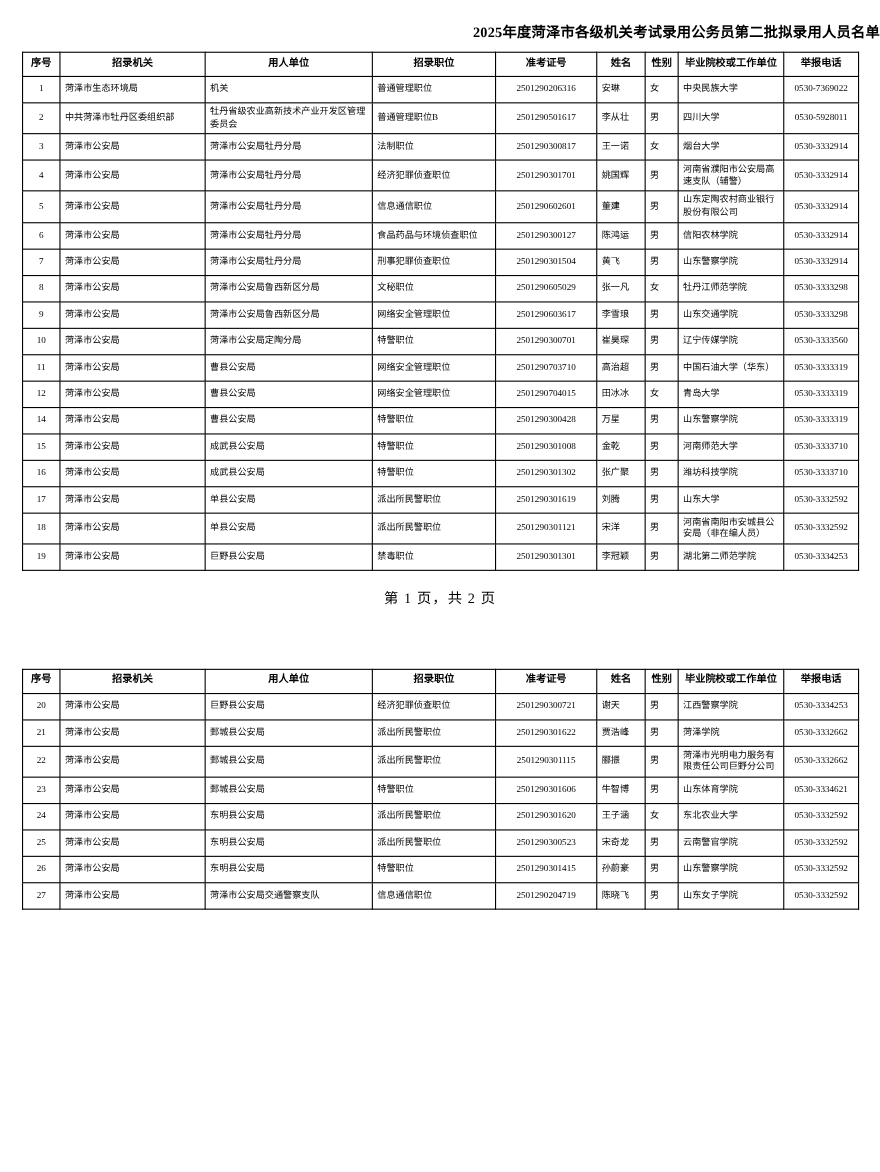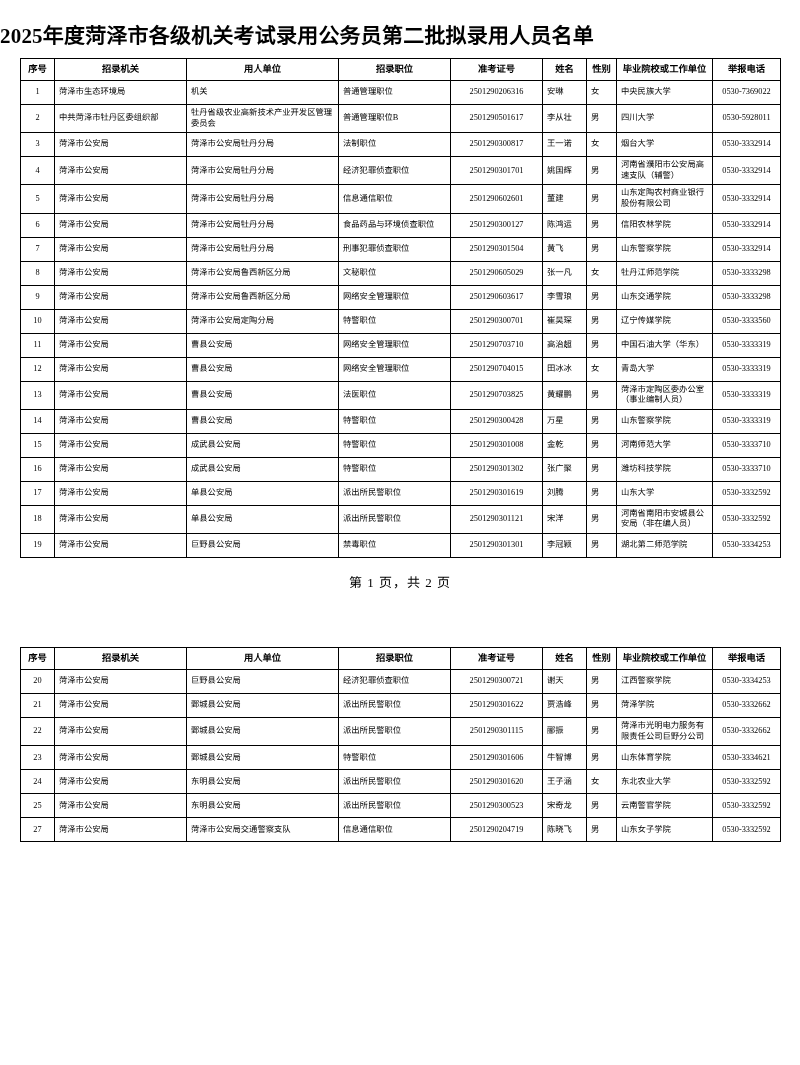--- a/index.html
+++ b/index.html
@@ -16,22 +16,22 @@
     color: #000000;
     position: relative;
     overflow: hidden;
   }
   .page-sheet {
     width: 800px;
     padding: 0;
   }
   
   .doc-title {
-    text-align: left;
-    font-size: 21px;
+    text-align: right;
+    font-size: 13px;
     font-weight: bold;
     letter-spacing: 0.2px;
     padding-top: 19px;
     padding-bottom: 9px;
     font-family: "Liberation Serif", "DejaVu Serif", serif;
     white-space: nowrap;
   }
   
   .table-wrap {
     padding: 0 20px;
@@ -237,31 +237,20 @@
           </tr>
           <tr>
             <td class="c-idx">12</td>
             <td class="c-org">菏泽市公安局</td>
             <td class="c-unit">曹县公安局</td>
             <td class="c-pos">网络安全管理职位</td>
             <td class="c-exam">2501290704015</td>
             <td class="c-name">田冰冰</td>
             <td class="c-sex">女</td>
             <td class="c-school">青岛大学</td>
-            <td class="c-tel">0530-3333319</td>
-          </tr>
-          <tr>
-            <td class="c-idx">13</td>
-            <td class="c-org">菏泽市公安局</td>
-            <td class="c-unit">曹县公安局</td>
-            <td class="c-pos">法医职位</td>
-            <td class="c-exam">2501290703825</td>
-            <td class="c-name">黄耀鹏</td>
-            <td class="c-sex">男</td>
-            <td class="c-school">菏泽市定陶区委办公室（事业编制人员）</td>
             <td class="c-tel">0530-3333319</td>
           </tr>
           <tr>
             <td class="c-idx">14</td>
             <td class="c-org">菏泽市公安局</td>
             <td class="c-unit">曹县公安局</td>
             <td class="c-pos">特警职位</td>
             <td class="c-exam">2501290300428</td>
             <td class="c-name">万星</td>
             <td class="c-sex">男</td>
@@ -410,20 +399,31 @@
             <td class="c-org">菏泽市公安局</td>
             <td class="c-unit">东明县公安局</td>
             <td class="c-pos">派出所民警职位</td>
             <td class="c-exam">2501290300523</td>
             <td class="c-name">宋奇龙</td>
             <td class="c-sex">男</td>
             <td class="c-school">云南警官学院</td>
             <td class="c-tel">0530-3332592</td>
           </tr>
           <tr>
+            <td class="c-idx">26</td>
+            <td class="c-org">菏泽市公安局</td>
+            <td class="c-unit">东明县公安局</td>
+            <td class="c-pos">特警职位</td>
+            <td class="c-exam">2501290301415</td>
+            <td class="c-name">孙蔚豪</td>
+            <td class="c-sex">男</td>
+            <td class="c-school">山东警察学院</td>
+            <td class="c-tel">0530-3332592</td>
+          </tr>
+          <tr>
             <td class="c-idx">27</td>
             <td class="c-org">菏泽市公安局</td>
             <td class="c-unit">菏泽市公安局交通警察支队</td>
             <td class="c-pos">信息通信职位</td>
             <td class="c-exam">2501290204719</td>
             <td class="c-name">陈晓飞</td>
             <td class="c-sex">男</td>
             <td class="c-school">山东女子学院</td>
             <td class="c-tel">0530-3332592</td>
           </tr>

